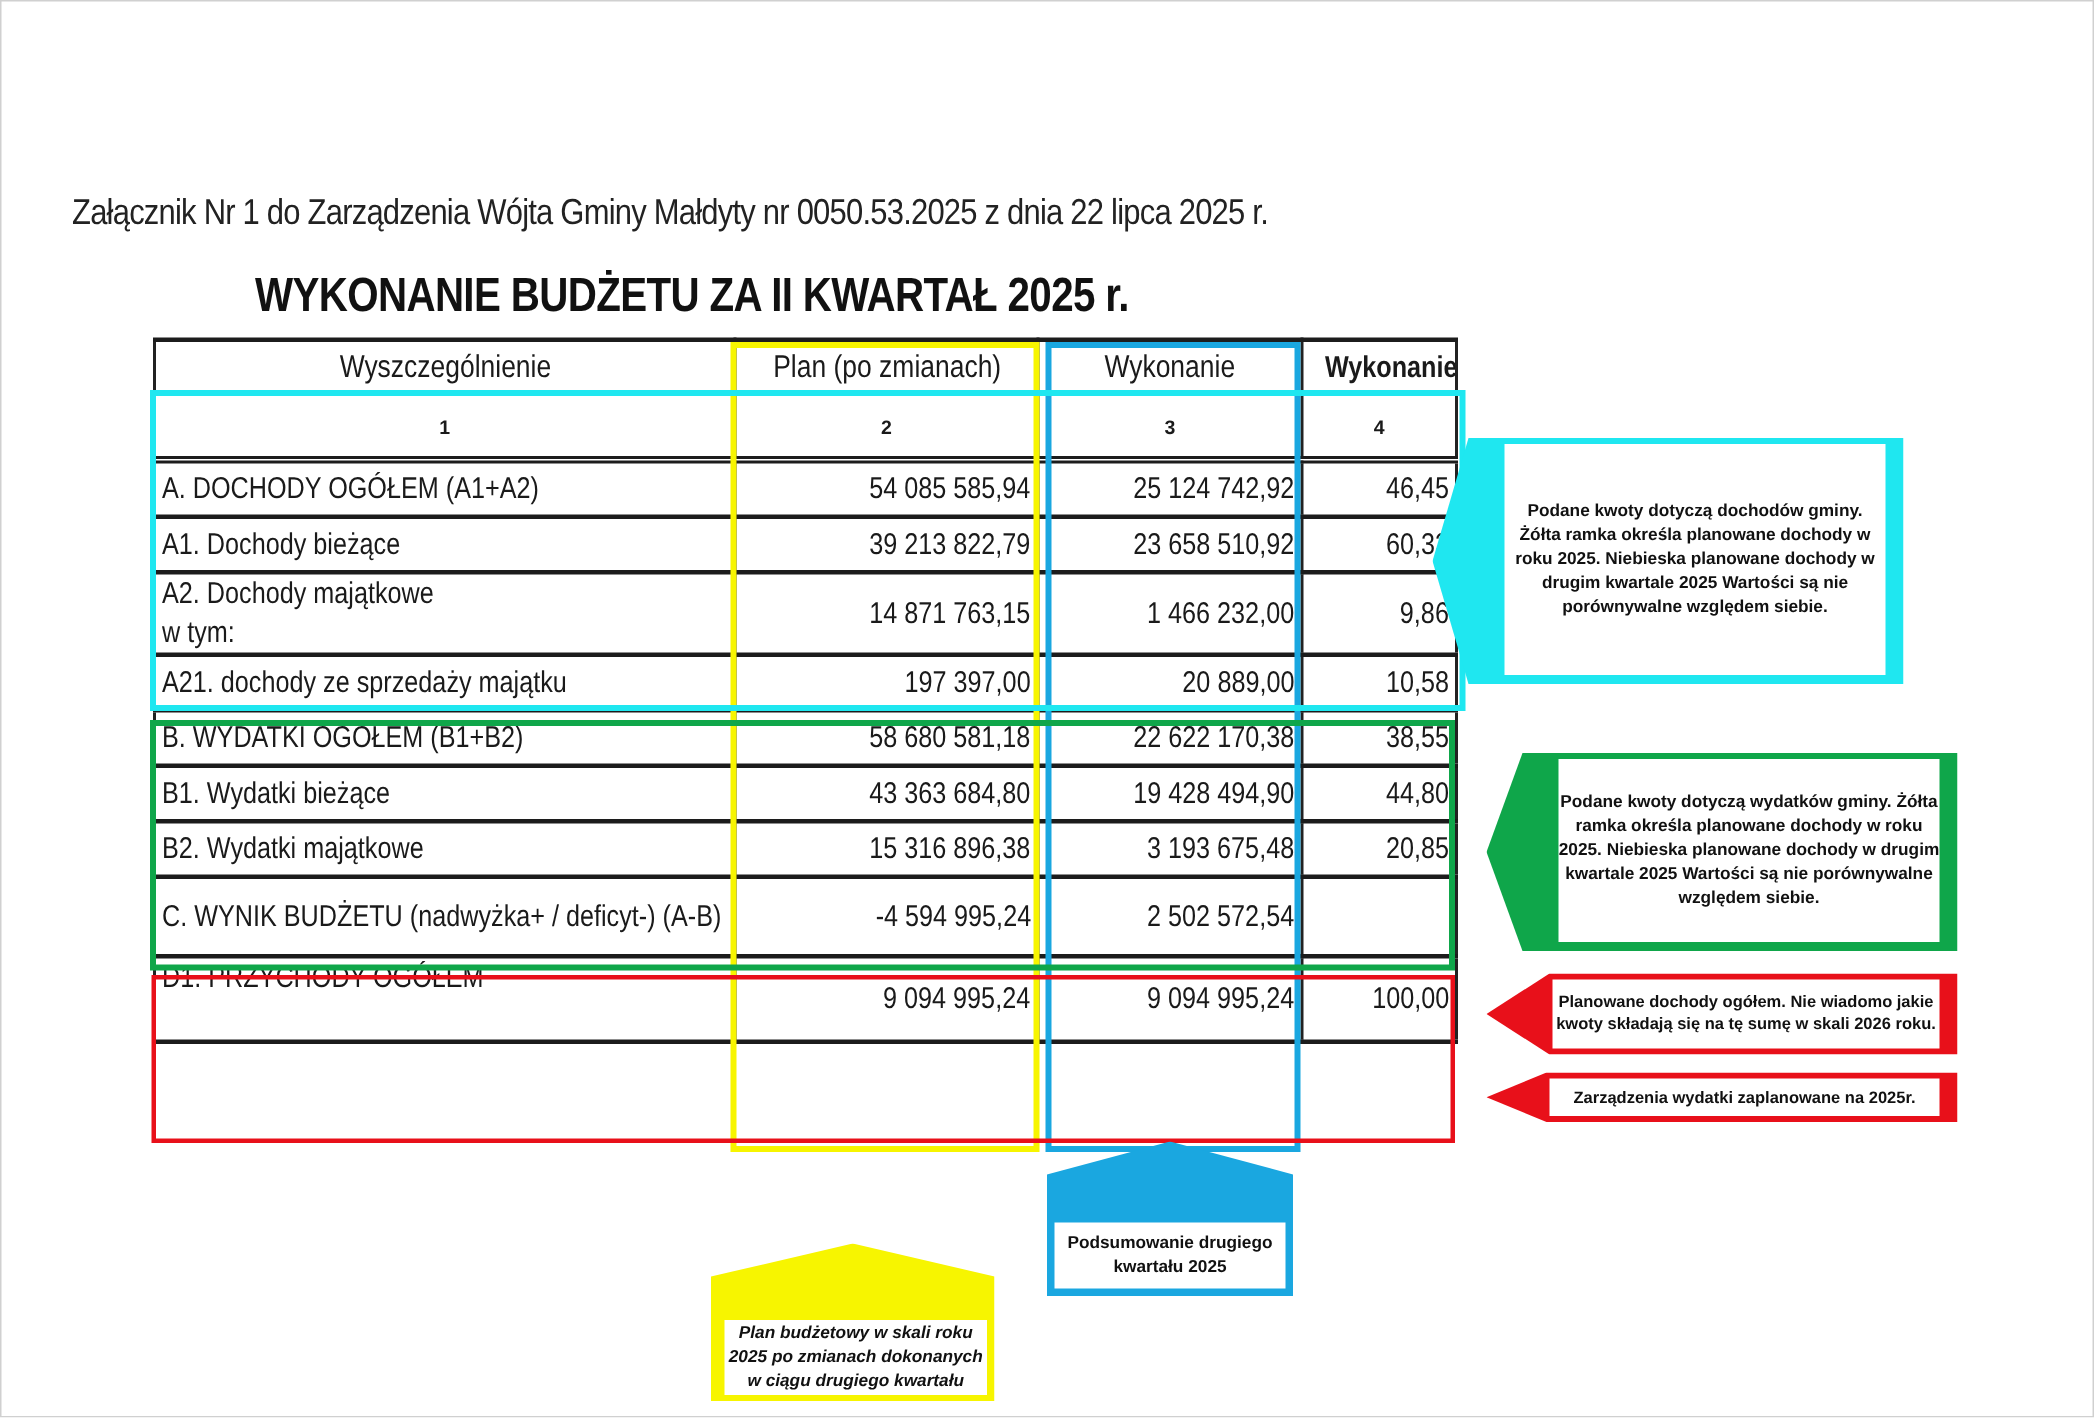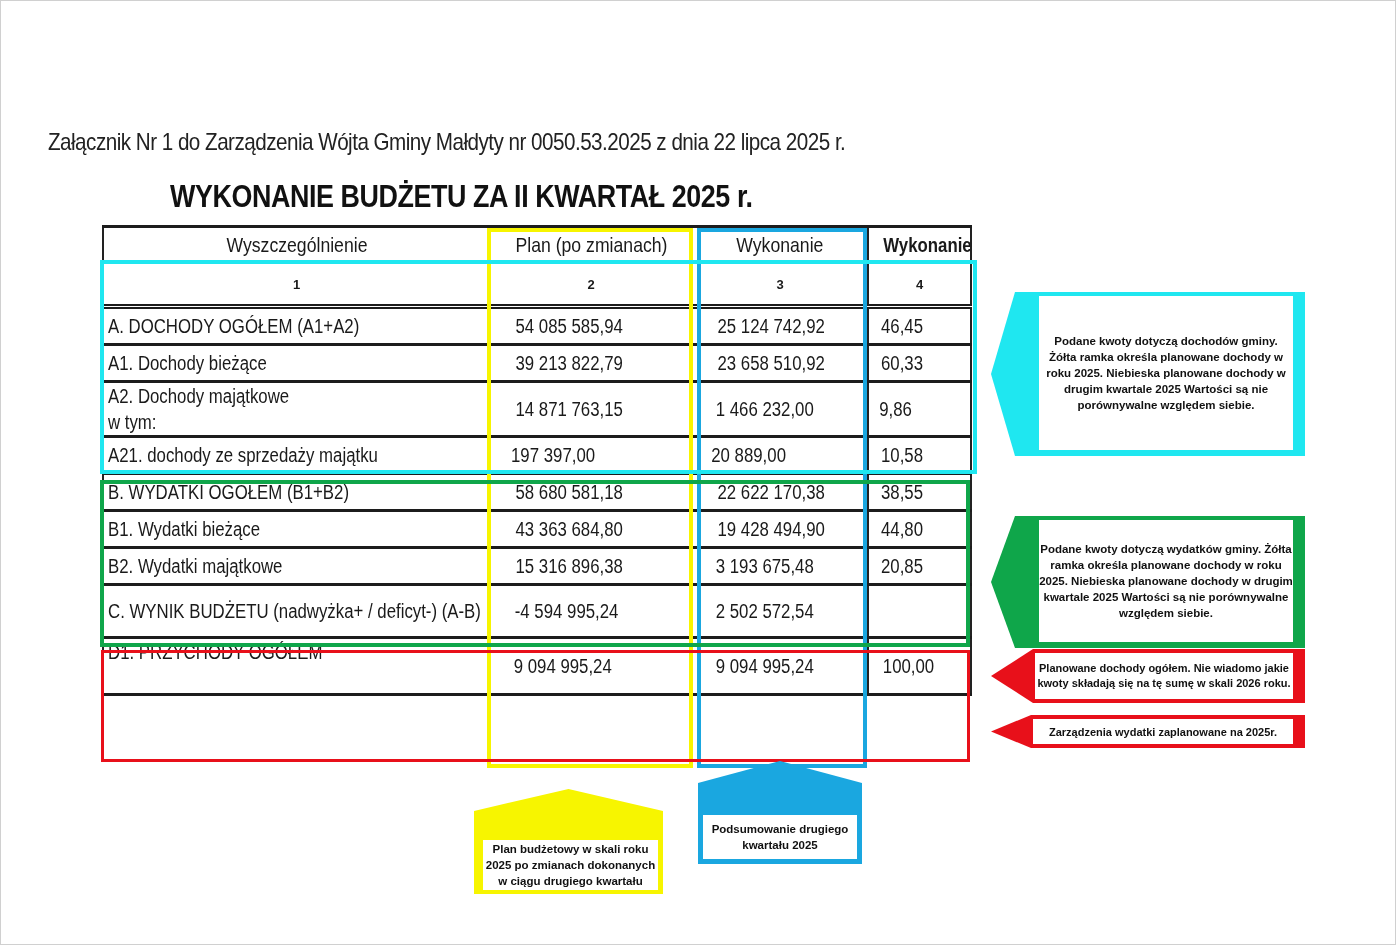--- a/index.html
+++ b/index.html
@@ -28,21 +28,21 @@
   .budget-table tr { border-bottom:3px solid #1c1c1c; }
   .budget-table tr.hdr { border-top:3px solid #1c1c1c; border-bottom:2px solid #333; }
   .budget-table tr.num { border-bottom:5px double #1c1c1c; }
   .hdr th { height:34px; font-size:21px; text-align:center;margin-left:40px; }
   .hdr th span, .cell-txt { display:inline-block; transform:scaleX(0.84); transform-origin:center; }
   .hdr th.small { font-size:20px;font-weight:bold; }
   .num td { height:40px; font-size:13px; text-align:center; font-weight:bold; }
   .row td { font-size:20px; }
   .row td.lbl { text-align:left; }
   .row td.lbl .cell-txt { transform-origin:left center; }
-  .row td.val { }
+  .row td.val { text-align:right; }
   .row td.val .cell-txt { transform-origin:right center; }
   .h37 td { height:34px; }
   .h52 td { height:50px; }
   .h47 td { height:52px; }
   .two-line { line-height:26px; }
   .top-lbl { vertical-align:top; padding-top:2px !important; }
   
   .frame { position:absolute; box-sizing:border-box; pointer-events:none; }
   .frame-cyan { left:100px; top:260px; width:877px; height:214px; border:4px solid #1fe7f0; }
   .frame-green { left:100px; top:480px; width:870px; height:167px; border:4px solid #0fa64a; }
@@ -146,49 +146,49 @@
   </tr>
 </tbody>
   </table>
 
 <div class="frame frame-yellow"></div>
 <div class="frame frame-blue"></div>
 <div class="frame frame-cyan"></div>
 <div class="frame frame-green"></div>
 <div class="frame frame-red"></div>
 
-<div class="callout" style="left:991px; top:292px; width:314px; height:193px;">
+<div class="callout" style="left:955px; top:292px; width:314px; height:193px;">
   <svg width="314" height="164">
     <polygon points="24,0 314,0 314,164 24,164 0,82" fill="#1fe7f0"></polygon>
   </svg>
   <div class="txt" style="left:48px; top:4px; width:254px; height:154px;">Podane kwoty dotyczą dochodów gminy. Żółta ramka określa planowane dochody w roku 2025. Niebieska planowane dochody w drugim kwartale 2025 Wartości są nie porównywalne względem siebie.</div>
 </div>
 
-<div class="callout" style="left:991px; top:516px; width:314px; height:132px;">
+<div class="callout" style="left:991px; top:502px; width:314px; height:132px;">
   <svg width="314" height="132">
     <polygon points="24,0 314,0 314,132 24,132 0,66" fill="#0fa64a"></polygon>
   </svg>
   <div class="txt" style="left:48px; top:4px; width:254px; height:122px;">Podane kwoty dotyczą wydatków gminy. Żółta ramka określa planowane dochody w roku 2025. Niebieska planowane dochody w drugim kwartale 2025 Wartości są nie porównywalne względem siebie.</div>
 </div>
 
 <div class="callout" style="left:991px; top:649px; width:314px; height:54px;">
   <svg width="314" height="54">
     <polygon points="42,0 314,0 314,54 42,54 0,27" fill="#e8101a"></polygon>
   </svg>
   <div class="txt" style="left:44px; top:4px; width:258px; height:46px; font-size:11px; line-height:15px;">Planowane dochody ogółem. Nie wiadomo jakie kwoty składają się na tę sumę w skali 2026 roku.</div>
 </div>
 
 <div class="callout" style="left:991px; top:715px; width:314px; height:33px;">
   <svg width="314" height="33">
     <polygon points="40,0 314,0 314,33 40,33 0,16.5" fill="#e8101a"></polygon>
   </svg>
   <div class="txt" style="left:42px; top:4px; width:260px; height:25px; font-size:11px;">Zarządzenia wydatki zaplanowane na 2025r.</div>
 </div>
 
-<div class="callout up-callout" style="left:474px; top:789px; width:189px; height:105px;">
+<div class="callout up-callout" style="left:474px; top:829px; width:189px; height:105px;font-style:italic;">
   <svg width="189" height="105">
     <polygon points="0,22 94.5,0 189,22 189,105 0,105" fill="#f7f500"></polygon>
   </svg>
   <div class="txt" style="left:9px; top:51px; width:175px; height:50px;">Plan budżetowy w skali roku 2025 po zmianach dokonanych w ciągu drugiego kwartału</div>
 </div>
 
 <div class="callout up-callout" style="left:698px; top:761px; width:172px; height:103px;">
   <svg width="164" height="103">
     <polygon points="0,22 82,0 164,22 164,103 0,103" fill="#1aa7e0"></polygon>
   </svg>

